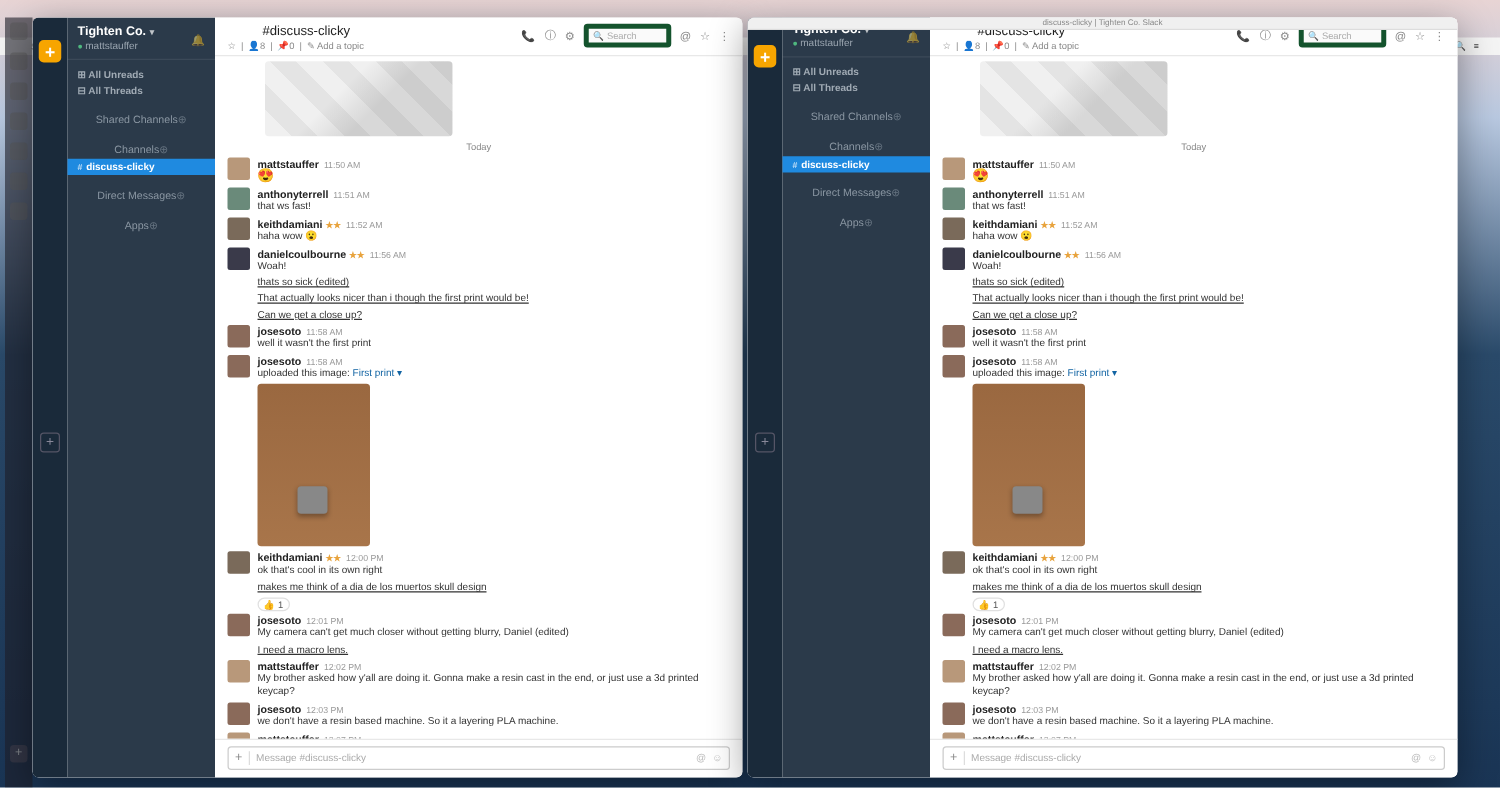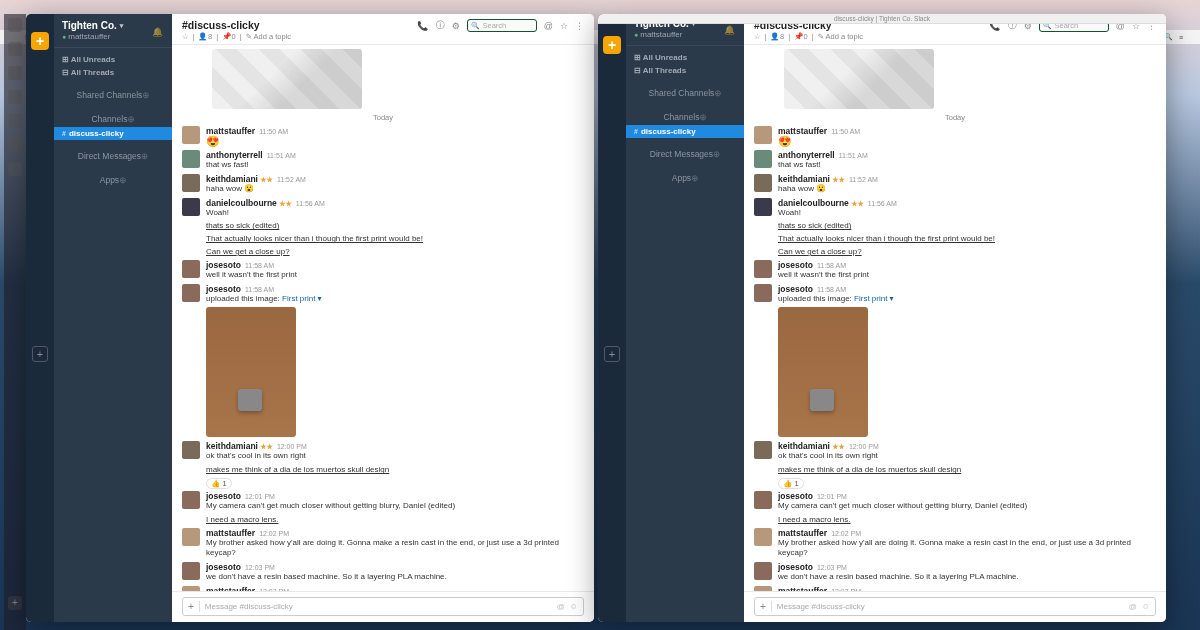--- a/index.html
+++ b/index.html
@@ -30,25 +30,25 @@
 .sidebar .teamhead .bell { float:right; font-size:9px; opacity:0.5; margin-top:-14px;}
 .sidebar .sec { padding:5px 8px 2px; }
 .sidebar .sechead { display:flex; justify-content:center; color:#8a96a2; font-size:8.5px; margin:4px 0 3px; }
 .sidebar .sechead .pl { opacity:0.6; }
 .sidebar .item { padding:2px 0; color:#a0aab4; display:flex; align-items:center; gap:3px;font-weight:bold;}
 .sidebar .item.active { background:#1f8ae0; color:#fff; margin:0 -8px; padding:2px 8px; }
 .sidebar .item .hash::before { content:"#"; opacity:0.7; font-size:7px;}
 
 .mainpane { flex:1; display:flex; flex-direction:column; background:#fff; min-width:0;}
 .chanhead { padding:5px 10px 3px; border-bottom:1px solid #e8e8e8; display:flex; align-items:flex-start; }
-.chanhead .left .chname { font-size:10.5px; font-weight:700; color:#222; }
+.chanhead .left .chname { font-size:10.5px; font-weight:400; color:#222;margin-left:28px; }
 .chanhead .left .chmeta { font-size:7.5px; color:#888; display:flex; gap:4px; align-items:center; margin-top:1px;}
 .chanhead .left .chmeta span { display:inline-flex; align-items:center; gap:1px;}
 .chanhead .right { margin-left:auto; display:flex; align-items:center; gap:7px; color:#888; font-size:9px;}
-.chanhead .right .search { border:1px solid #14532d; border-radius:3px; padding:1px 4px; font-size:7.5px; color:#aaa; width:70px; background:#fafafa;}
+.chanhead .right .search { border:4px solid #14532d; border-radius:3px; padding:1px 4px; font-size:7.5px; color:#aaa; width:70px; background:#fafafa;}
 .chanhead .right .search::before { content:"🔍"; font-size:7px; margin-right:2px;}
 
 .msgs { flex:1; overflow:hidden; padding:4px 10px 2px; font-size:8.5px; color:#333; }
 .datesep { text-align:center; font-size:7.5px; color:#888; margin:0 0 4px; position:relative;}
 .kbimg { width:150px; height:60px; background:linear-gradient(135deg,#f0f0f0 40%,#d8d8d8 60%); border-radius:3px; margin:0 0 4px 30px; position:relative; overflow:hidden;}
 .kbimg::after{content:"";position:absolute;inset:0;background:repeating-linear-gradient(45deg,transparent 0 15px,rgba(0,0,0,0.05) 15px 30px);}
 .msg { display:flex; gap:6px; margin-bottom:3px; }
 .msg .av { width:18px; height:18px; border-radius:2px; background:#8a7a6a; flex-shrink:0; background-size:cover;}
 .msg .body { flex:1; min-width:0;}
 .msg .meta { display:flex; gap:4px; align-items:baseline;}

